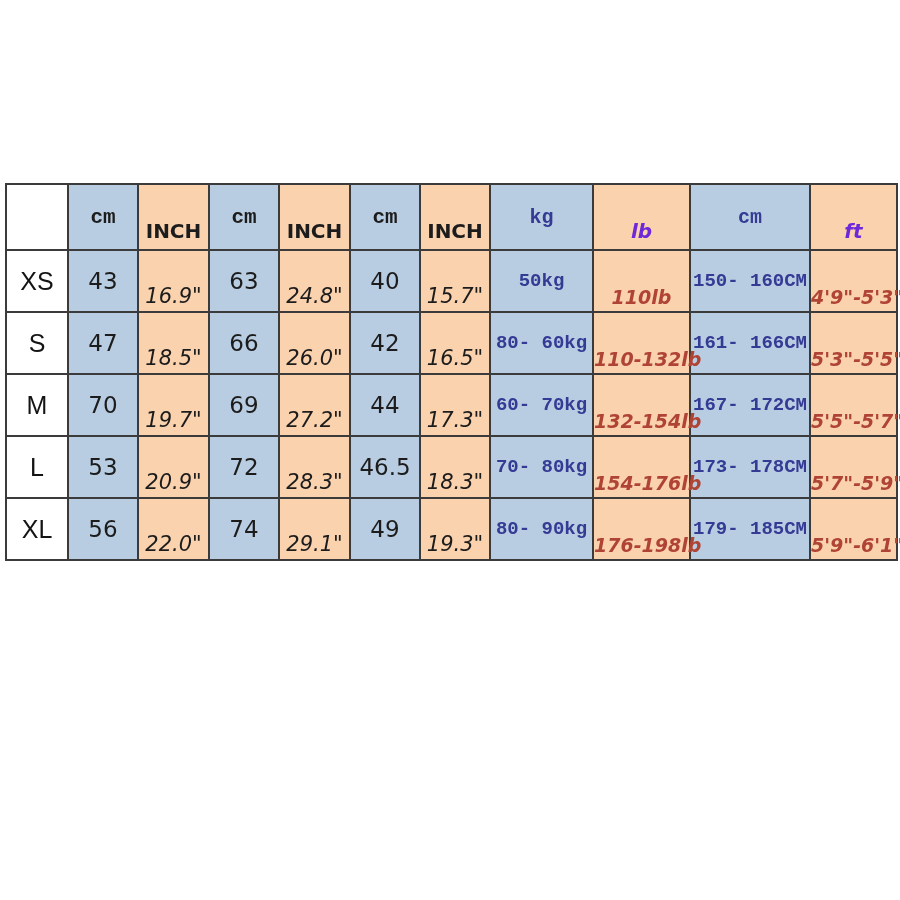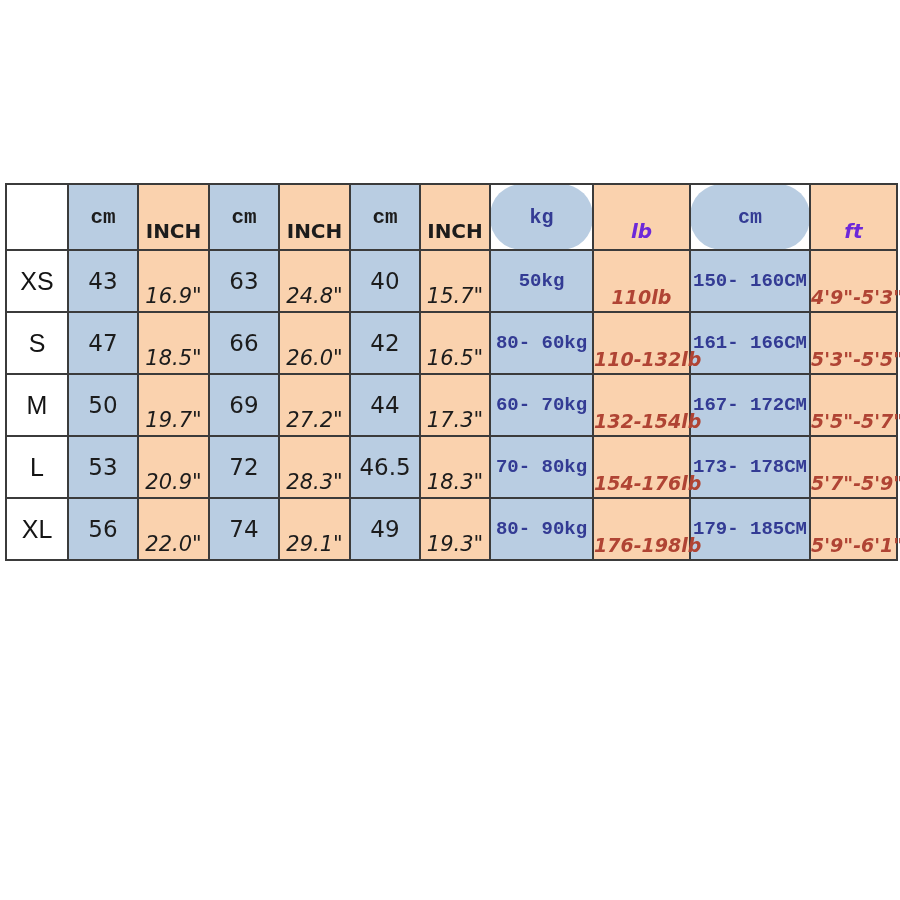--- a/index.html
+++ b/index.html
@@ -62,21 +62,20 @@
     font-weight: bold;
     font-size: 20px;
     color: #1c1c1c;
     padding-bottom: 6px !important;
   }
   .unit-kg {
     font-family: "Liberation Mono", monospace;
     font-weight: bold;
     font-size: 20px;
     color: #333b94;
-    border-radius: 32px;
   }
   .unit-lbft {
     font-family: "DejaVu Sans", sans-serif;
     font-style: italic;
     font-weight: bold;
     font-size: 20px;
     color: #6d28d9;
     padding-bottom: 6px !important;
   }
   .size {
@@ -169,21 +168,21 @@
       <td class="blue num mid">42</td>
       <td class="peach inch bot">16.5"</td>
       <td class="blue navy mid">80- 60kg</td>
       <td class="peach red bot">110-132lb</td>
       <td class="blue navy mid">161- 166CM</td>
       <td class="peach red bot">5'3"-5'5"</td>
     </tr>
 
     <tr class="drow">
       <td class="size">M</td>
-      <td class="blue num mid">50</td>
+      <td class="blue num mid">70</td>
       <td class="peach inch bot">19.7"</td>
       <td class="blue num mid">69</td>
       <td class="peach inch bot">27.2"</td>
       <td class="blue num mid">44</td>
       <td class="peach inch bot">17.3"</td>
       <td class="blue navy mid">60- 70kg</td>
       <td class="peach red bot">132-154lb</td>
       <td class="blue navy mid">167- 172CM</td>
       <td class="peach red bot">5'5"-5'7"</td>
     </tr>

